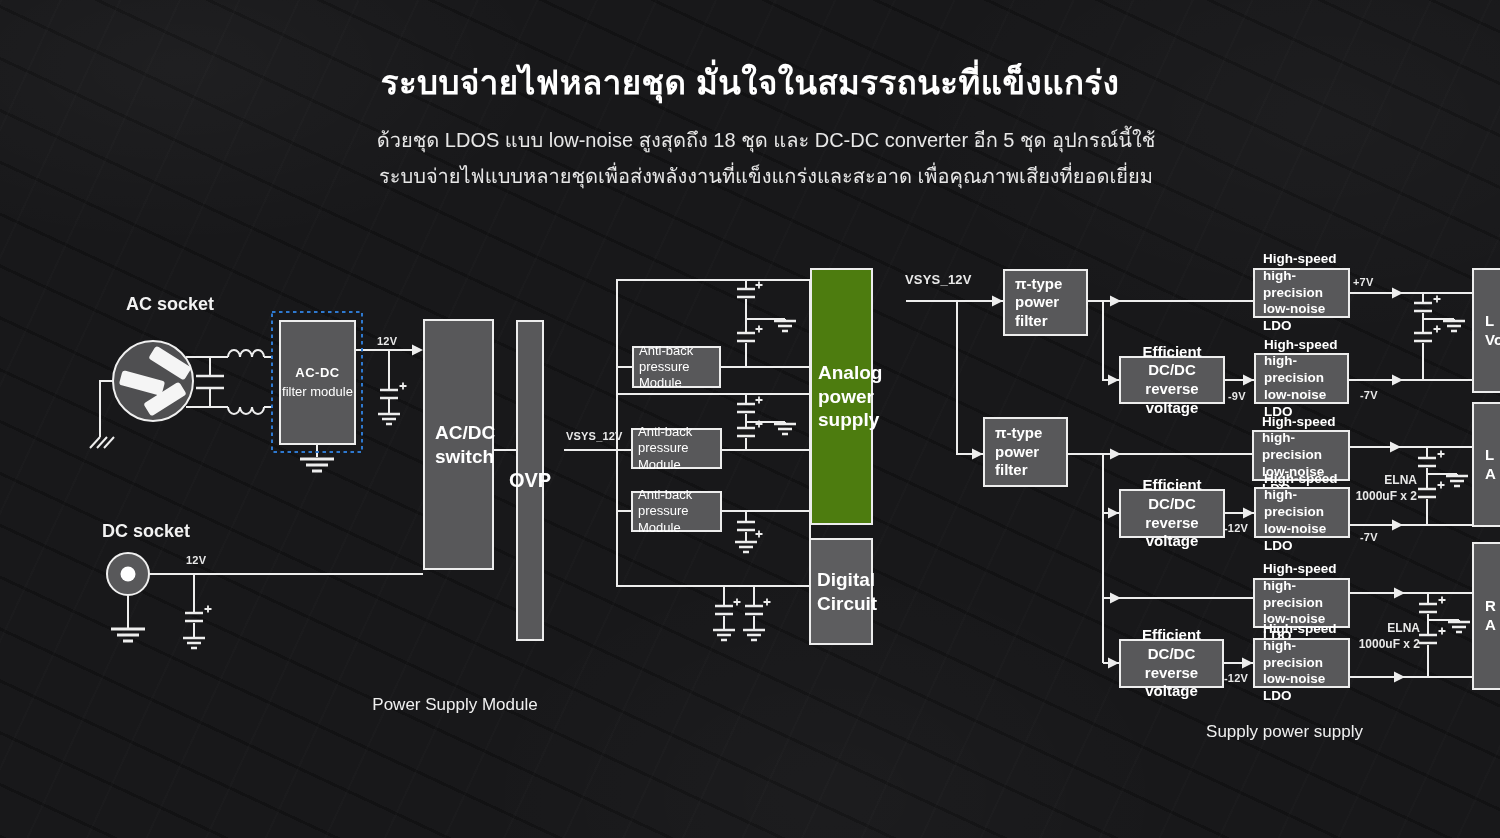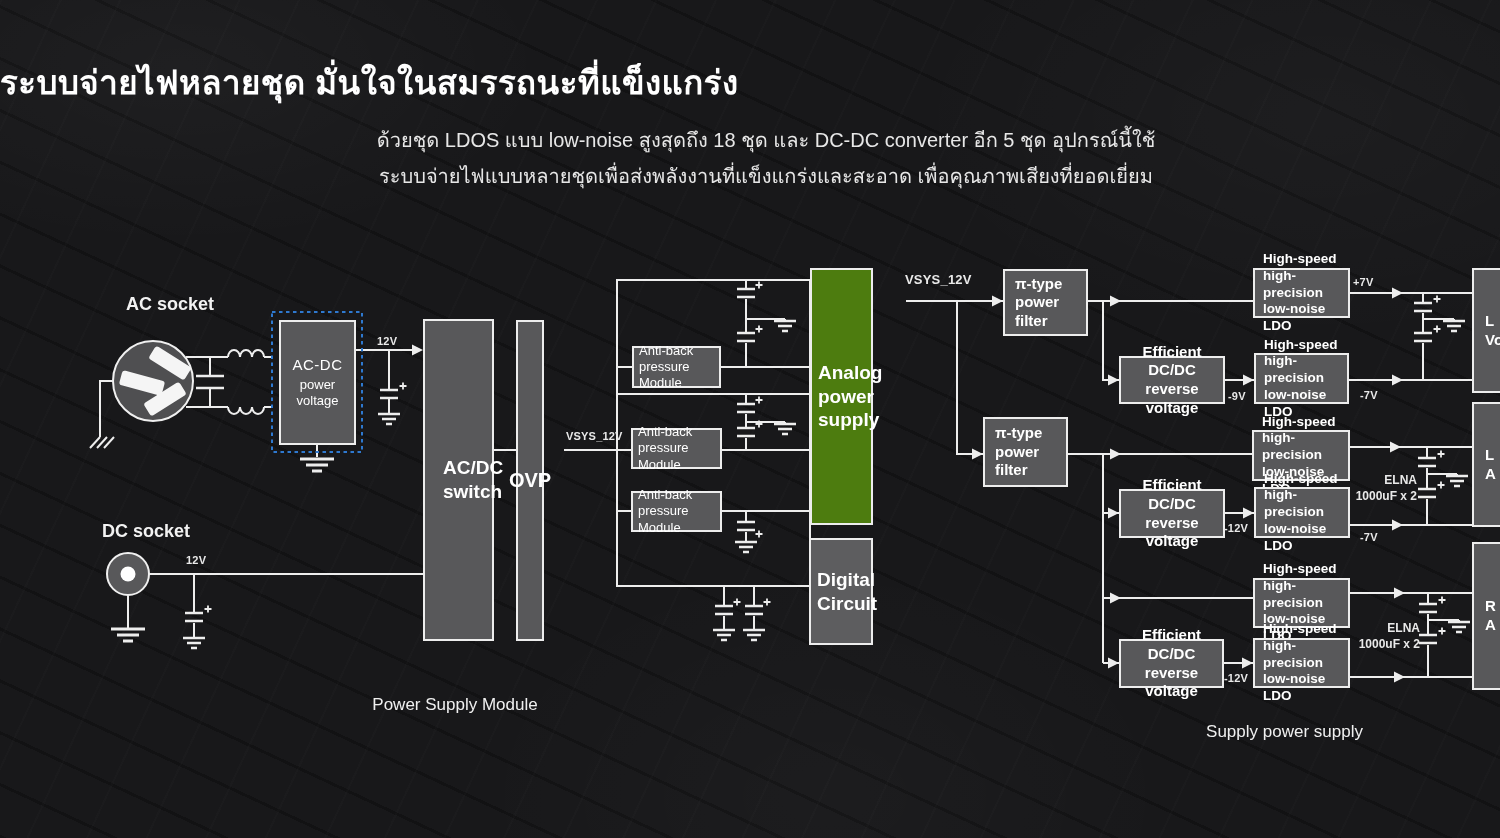--- a/index.html
+++ b/index.html
@@ -14,21 +14,21 @@
     background:
       radial-gradient(620px 300px at 12% 8%, rgba(255,255,255,0.03), transparent 60%),
       radial-gradient(700px 380px at 88% 14%, rgba(255,255,255,0.025), transparent 60%),
       radial-gradient(600px 400px at 55% 95%, rgba(255,255,255,0.02), transparent 60%),
       repeating-linear-gradient(115deg, rgba(255,255,255,0.012) 0 2px, transparent 2px 54px),
       repeating-linear-gradient(25deg, rgba(0,0,0,0.25) 0 3px, transparent 3px 47px);
     pointer-events:none;
   }
   h1.title{
     position:absolute;left:0;top:56px;width:1500px;margin:0;
-    text-align:left;font-size:33px;font-weight:700;color:#ffffff;letter-spacing:0.5px;
+    text-align:center;font-size:33px;font-weight:700;color:#ffffff;letter-spacing:0.5px;
   }
   .subtitle{
     position:absolute;left:16px;width:1500px;text-align:center;
     font-size:20px;font-weight:400;color:#e7e7e7;
   }
   .box{
     position:absolute;box-sizing:border-box;
     background:#58585a;border:2px solid #ededed;
     display:flex;flex-direction:column;justify-content:center;
     color:#fff;line-height:1.24;
@@ -182,27 +182,27 @@
   </svg>
 
   <h1 class="title">ระบบจ่ายไฟหลายชุด มั่นใจในสมรรถนะที่แข็งแกร่ง</h1>
   <div class="subtitle" style="top:124px;">ด้วยชุด LDOS แบบ low-noise สูงสุดถึง 18 ชุด และ DC-DC converter อีก 5 ชุด อุปกรณ์นี้ใช้</div>
   <div class="subtitle" style="top:160px;">ระบบจ่ายไฟแบบหลายชุดเพื่อส่งพลังงานที่แข็งแกร่งและสะอาด เพื่อคุณภาพเสียงที่ยอดเยี่ยม</div>
 
   <div class="seclab" style="left:126px;top:294px;">AC socket</div>
   <div class="seclab" style="left:102px;top:521px;">DC socket</div>
 
   <div class="box tc" style="left:279px;top:320px;width:77px;height:125px;">
-    <span style="font-size:15px;font-weight:400;letter-spacing:0.5px;">AC-DC</span>
-    <span style="font-size:13px;margin-top:2px;">power voltage</span>
+    <span style="font-size:13px;font-weight:700;letter-spacing:0.5px;">AC-DC</span>
+    <span style="font-size:13px;margin-top:2px;">filter module</span>
   </div>
   <div class="lbl" style="left:377px;top:335px;">12V</div>
   <div class="lbl" style="left:186px;top:554px;">12V</div>
 
-  <div class="box tl" style="left:423px;top:319px;width:71px;height:322px;padding-left:18px;font-size:19px;font-weight:600;">
+  <div class="box tl" style="left:423px;top:319px;width:71px;height:251px;padding-left:10px;font-size:19px;font-weight:600;">
     <span>AC/DC</span>
     <span>switch</span>
   </div>
 
   <div class="box tc" style="left:516px;top:320px;width:28px;height:321px;font-size:20px;font-weight:700;">
     <span>OVP</span>
   </div>
   <div class="lbl" style="left:566px;top:430px;font-size:11px;">VSYS_12V</div>
 
   <div class="box tl" style="left:632px;top:346px;width:89px;height:42px;padding-left:5px;font-size:13px;">

